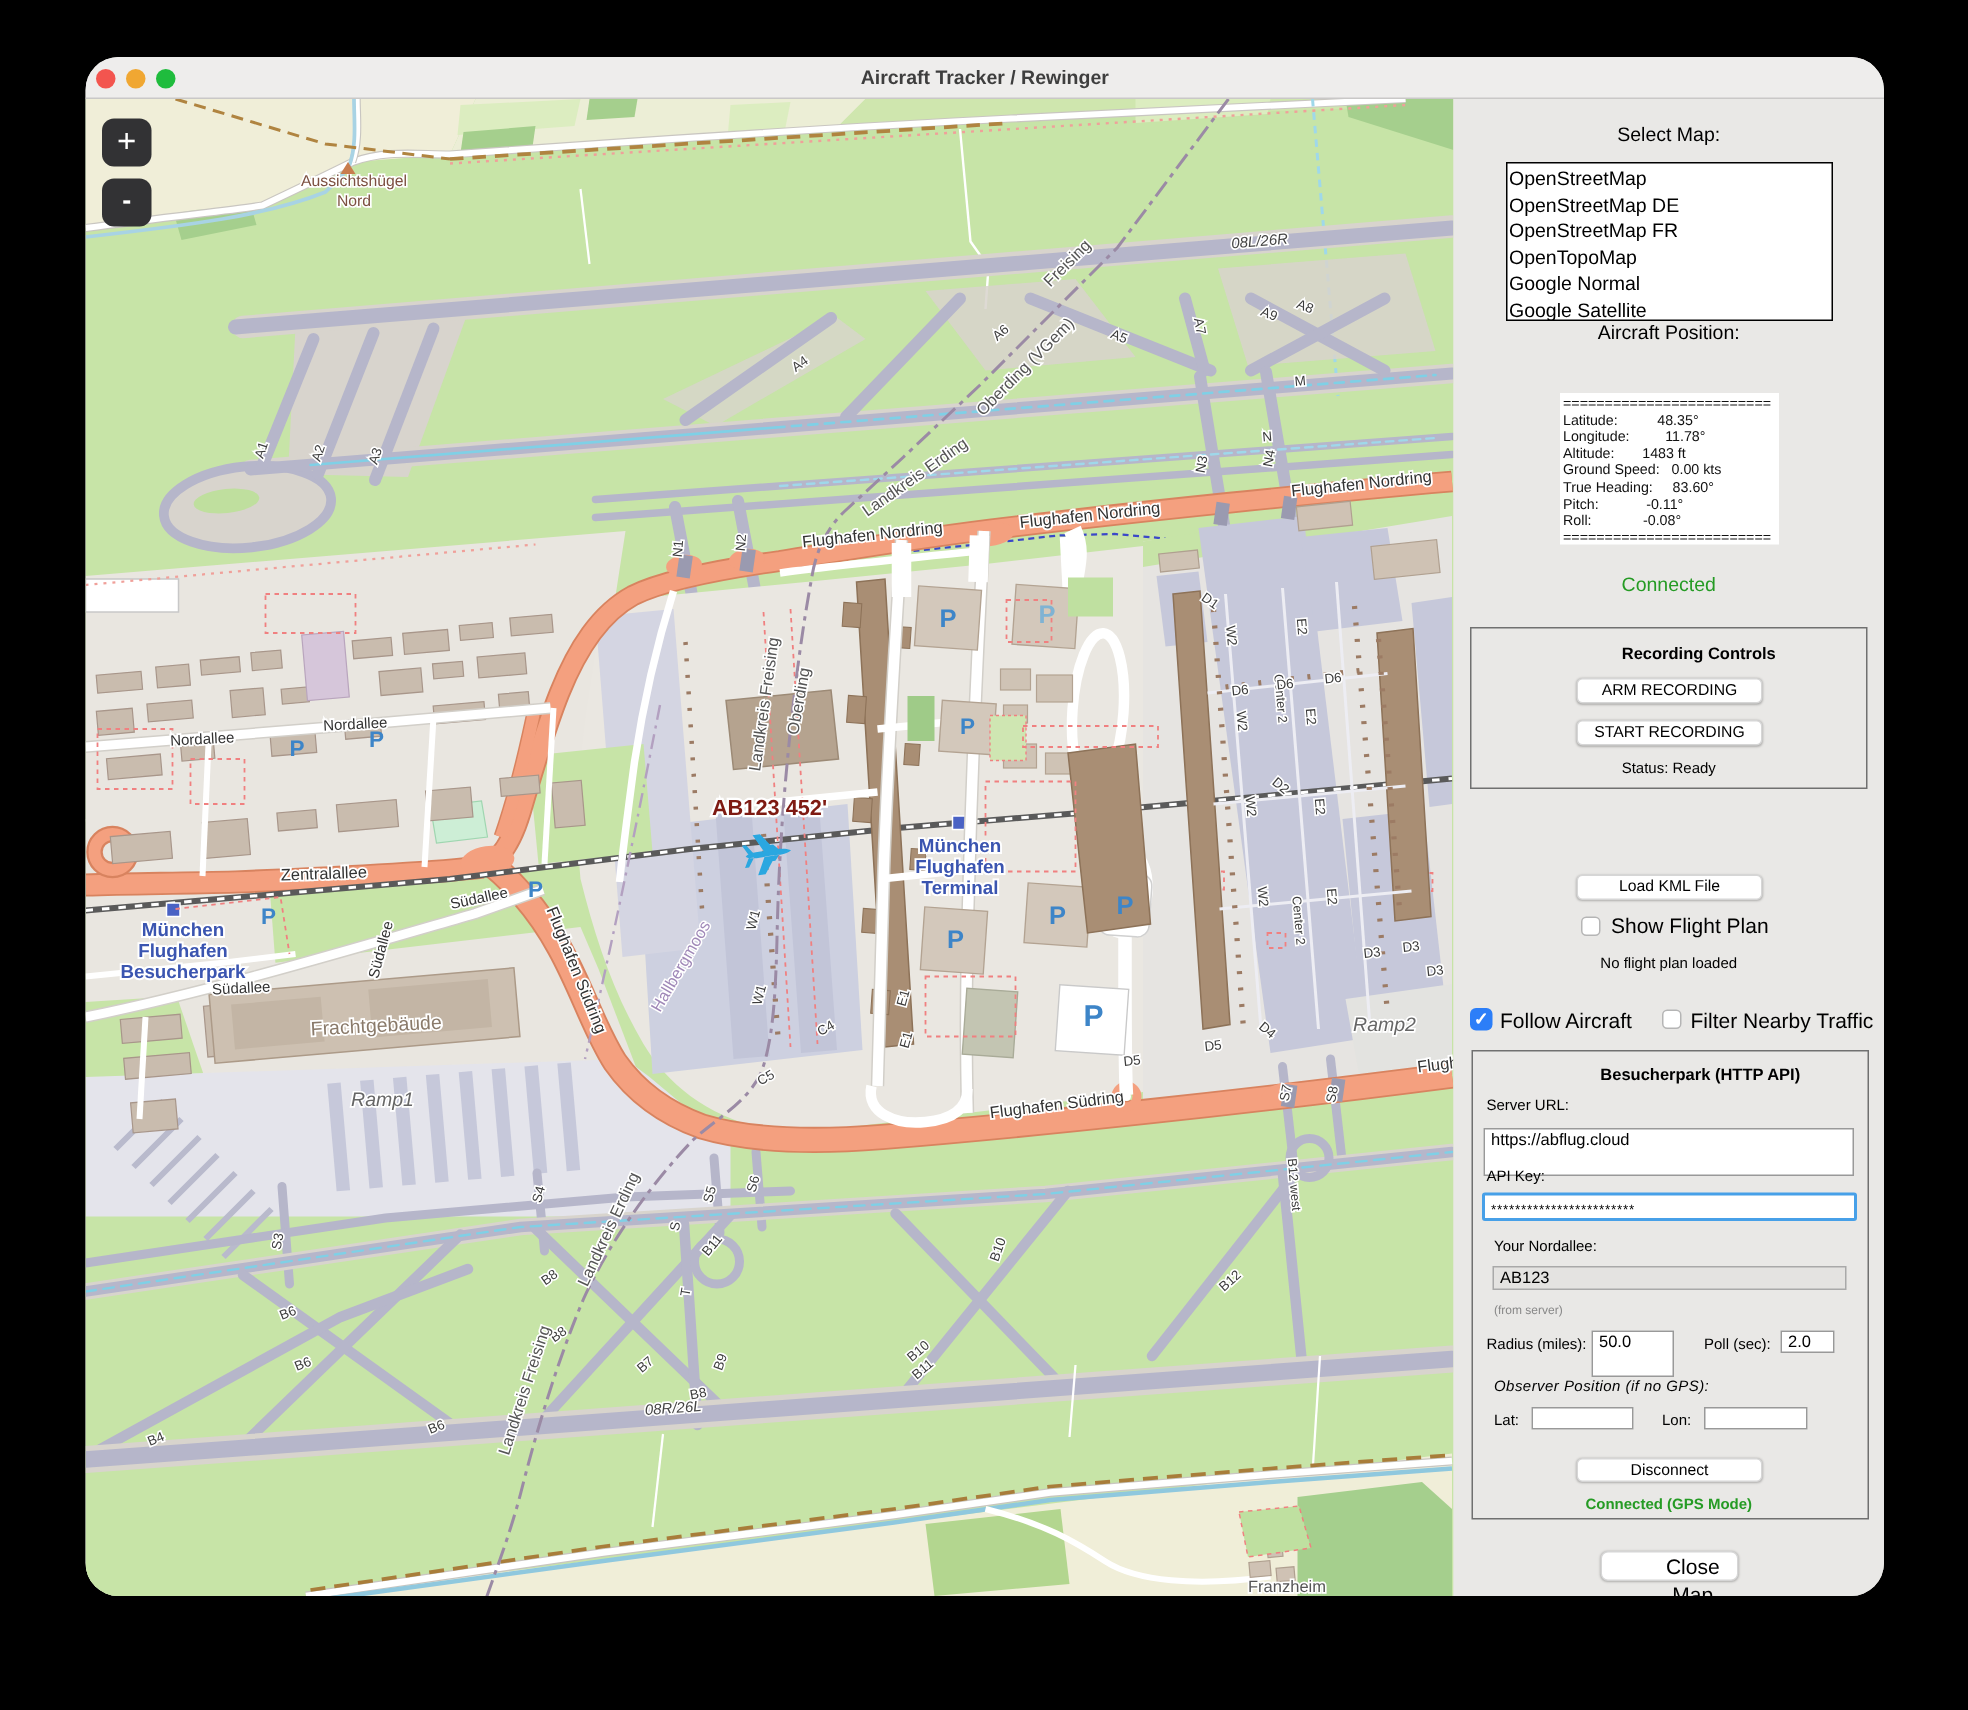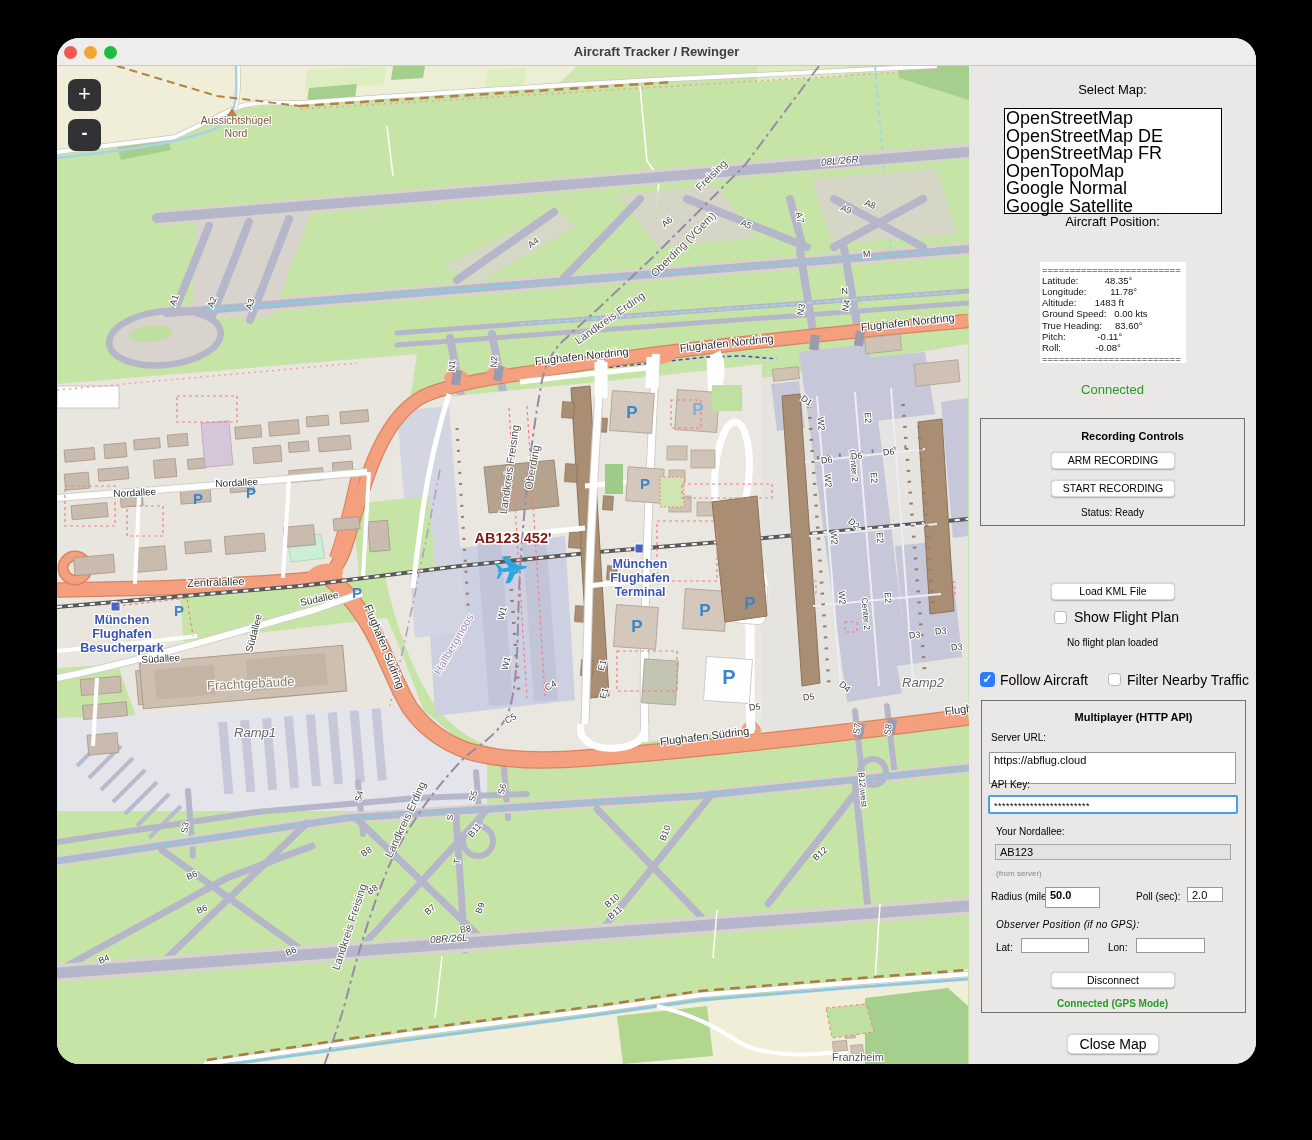--- a/index.html
+++ b/index.html
@@ -8,21 +8,21 @@
   .window{position:absolute;left:57px;top:38px;width:1199px;height:1026px;background:#e9e8e6;border-radius:22px;overflow:hidden;}
   .titlebar{position:absolute;left:0;top:0;width:1199px;height:28px;background:#eeedec;border-bottom:1px solid #c9c8c7;}
   .dot{position:absolute;top:7.5px;width:13px;height:13px;border-radius:50%;}
   .title{position:absolute;left:0;top:0;width:100%;text-align:center;font-size:13px;font-weight:700;color:#3e3e3e;line-height:28px;}
   .map{position:absolute;left:0;top:28px;width:912px;height:998px;overflow:hidden;background:#c7e4a7;}
   .panel{position:absolute;left:912px;top:28px;width:287px;height:998px;background:#e9e8e6;}
   .panel .ctr{position:absolute;text-align:center;}
   .zbtn{position:absolute;width:33px;height:32px;background:#323234;border-radius:8px;color:#fff;text-align:center;z-index:5;}
   
   .lbl13{font-size:13px;color:#000;}
-  .listbox{position:absolute;left:35px;top:42px;width:218px;height:106px;background:#fff;border:1.5px solid #000;font-size:18px;line-height:17.6px;padding:1px 0 0 1px;color:#000;}
+  .listbox{position:absolute;left:35px;top:42px;width:218px;height:106px;background:#fff;border:1.5px solid #000;font-size:13px;line-height:17.6px;padding:1px 0 0 1px;color:#000;}
   .posbox{position:absolute;left:71px;top:196px;width:146px;height:101px;background:#fff;font-family:"Liberation Sans",sans-serif;font-size:9.5px;line-height:11.2px;white-space:pre;color:#111;padding:1.5px 0 0 2px;}
   .grp{position:absolute;left:11px;width:265px;border:1px solid #707070;padding-left:40px;}
   .grptitle{font-size:11px;font-weight:700;text-align:center;}
   .btn{position:absolute;left:82px;width:124px;height:17px;background:#fff;border:1px solid #d6d6d6;border-radius:4px;box-shadow:0 .5px 1.5px rgba(0,0,0,.25);font-size:10.5px;text-align:center;line-height:15px;color:#000;}
   .cb{position:absolute;width:13px;height:13px;background:#fff;border:1px solid #b5b5b5;border-radius:3.5px;}
   .cbc{position:absolute;width:15px;height:15px;background:#2c7ef8;border-radius:4px;color:#fff;font-size:12px;font-weight:700;text-align:center;line-height:15px;}
   .inp{position:absolute;background:#fff;border:1px solid #999;font-size:11px;color:#000;line-height:13px;padding:1px 0 0 4px;}
   .green{color:#259b24;}
 </style>
 </head>
@@ -566,35 +566,35 @@
     <div class="cb" style="left:85px;top:545px;"></div>
     <div style="position:absolute;left:105px;top:543px;font-size:14px;">Show Flight Plan</div>
     <div class="ctr" style="left:0;top:571px;width:287px;font-size:10px;">No flight plan loaded</div>
 
     <div class="cbc" style="left:11px;top:606px;">✓</div>
     <div style="position:absolute;left:31px;top:606px;font-size:14px;">Follow Aircraft</div>
     <div class="cb" style="left:139px;top:607px;"></div>
     <div style="position:absolute;left:158px;top:606px;font-size:14px;">Filter Nearby Traffic</div>
 
     <div class="grp" style="top:634px;height:313px;left:12px;">
-      <div class="grptitle" style="margin-top:10px;">Multiplayer (HTTP API)</div>
+      <div class="grptitle" style="margin-top:10px;">Besucherpark (HTTP API)</div>
     </div>
     <div style="position:absolute;left:22px;top:666px;font-size:10px;">Server URL:</div>
     <div class="inp" style="left:20px;top:686px;width:247px;height:32px;">https://abflug.cloud</div>
     <div style="position:absolute;left:22px;top:713px;font-size:10px;">API Key:</div>
     <div class="inp" style="left:19px;top:729px;width:250px;height:19px;border:2px solid #47a0e8;border-radius:2px;font-size:9px;line-height:17px;letter-spacing:.5px;">************************</div>
     <div style="position:absolute;left:27px;top:760px;font-size:10px;">Your Nordallee:</div>
     <div class="inp" style="left:26px;top:778px;width:236px;height:16px;background:#e4e3e1;border-color:#a9a9a9;line-height:13px;">AB123</div>
     <div style="position:absolute;left:27px;top:803px;font-size:8px;color:#888;">(from server)</div>
     <div style="position:absolute;left:22px;top:825px;font-size:10px;">Radius (miles):</div>
-    <div class="inp" style="left:76px;top:821px;width:55px;height:21px;font-weight:bold;">50.0</div>
+    <div class="inp" style="left:92px;top:821px;width:55px;height:31px;">50.0</div>
     <div style="position:absolute;left:167px;top:825px;font-size:10px;">Poll (sec):</div>
     <div class="inp" style="left:218px;top:821px;width:36px;height:15px;">2.0</div>
     <div style="position:absolute;left:27px;top:853px;font-size:10px;font-style:italic;letter-spacing:.3px;">Observer Position (if no GPS):</div>
     <div style="position:absolute;left:27px;top:876px;font-size:10px;">Lat:</div>
     <div class="inp" style="left:52px;top:872px;width:68px;height:15px;"></div>
     <div style="position:absolute;left:139px;top:876px;font-size:10px;">Lon:</div>
     <div class="inp" style="left:167px;top:872px;width:69px;height:15px;"></div>
     <div class="btn" style="top:906px;height:16px;">Disconnect</div>
     <div class="ctr green" style="left:0;top:932px;width:287px;font-size:10px;font-weight:700;">Connected (GPS Mode)</div>
-    <div class="btn" style="left:98px;top:968px;width:92px;height:20px;font-size:14px;line-height:19px;border-radius:5px;">Close Map</div>
+    <div class="btn" style="left:98px;top:968px;width:92px;height:20px;font-size:14px;line-height:19px;border-radius:5px;padding-left:31px;">Close Map</div>
   </div>
 </div>
 
 </body></html>

